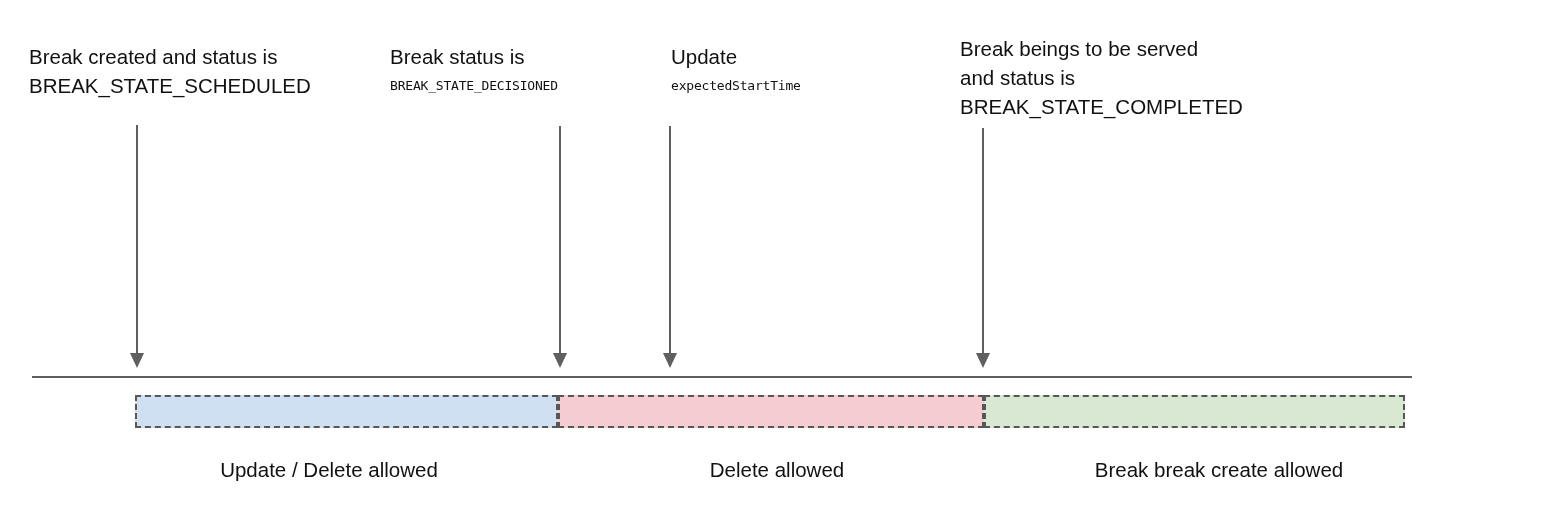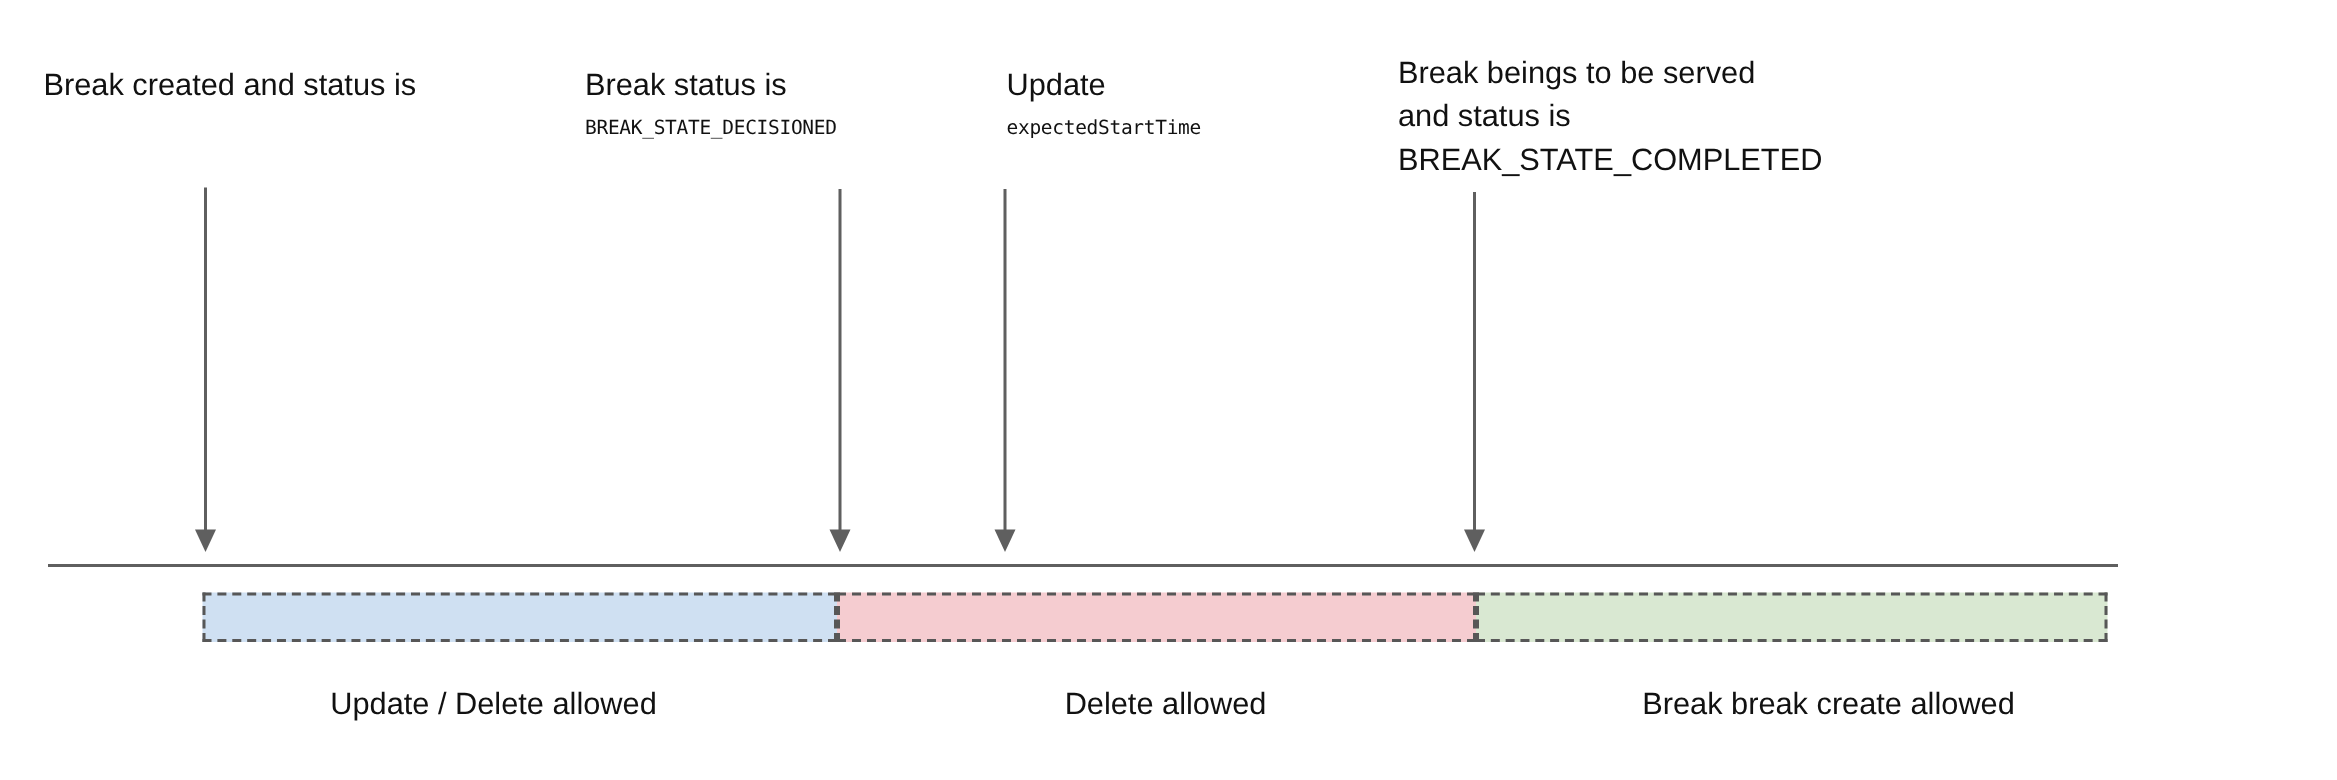--- a/index.html
+++ b/index.html
@@ -33,21 +33,21 @@
     text-align: right;
   }
   .annotation .plain {
     font-family: "Liberation Sans", sans-serif;
     font-size: 20.5px;
   }
 
   #ann-0 { left: 29px;  top: 42px; }
   #ann-1 { left: 353px; top: 42px; margin-left: 37px; }
   #ann-2 { left: 671px; top: 42px; }
-  #ann-3 { left: 932px; top: 34px; }
+  #ann-3 { left: 960px; top: 34px; }
 
   
   .varrow {
     position: absolute;
     width: 18px;
   }
   .varrow .shaft {
     position: absolute;
     left: 8px;
     top: 0;
@@ -112,20 +112,21 @@
     font-family: "Liberation Sans", sans-serif;
   }
 </style>
 </head>
 <body>
 
 <div id="canvas" style="background: rgb(255, 255, 255);">
 
   <div class="annotation" id="ann-0">
     <div class="plain">Break created and status is</div>
+    <div class="plain">BREAK_STATE_SCHEDULED</div>
   </div>
 
   <div class="annotation" id="ann-1">
     <div class="plain">Break status is</div>
     <div class="mono">BREAK_STATE_DECISIONED</div>
   </div>
 
   <div class="annotation" id="ann-2">
     <div class="plain">Update</div>
     <div class="mono">expectedStartTime</div>

